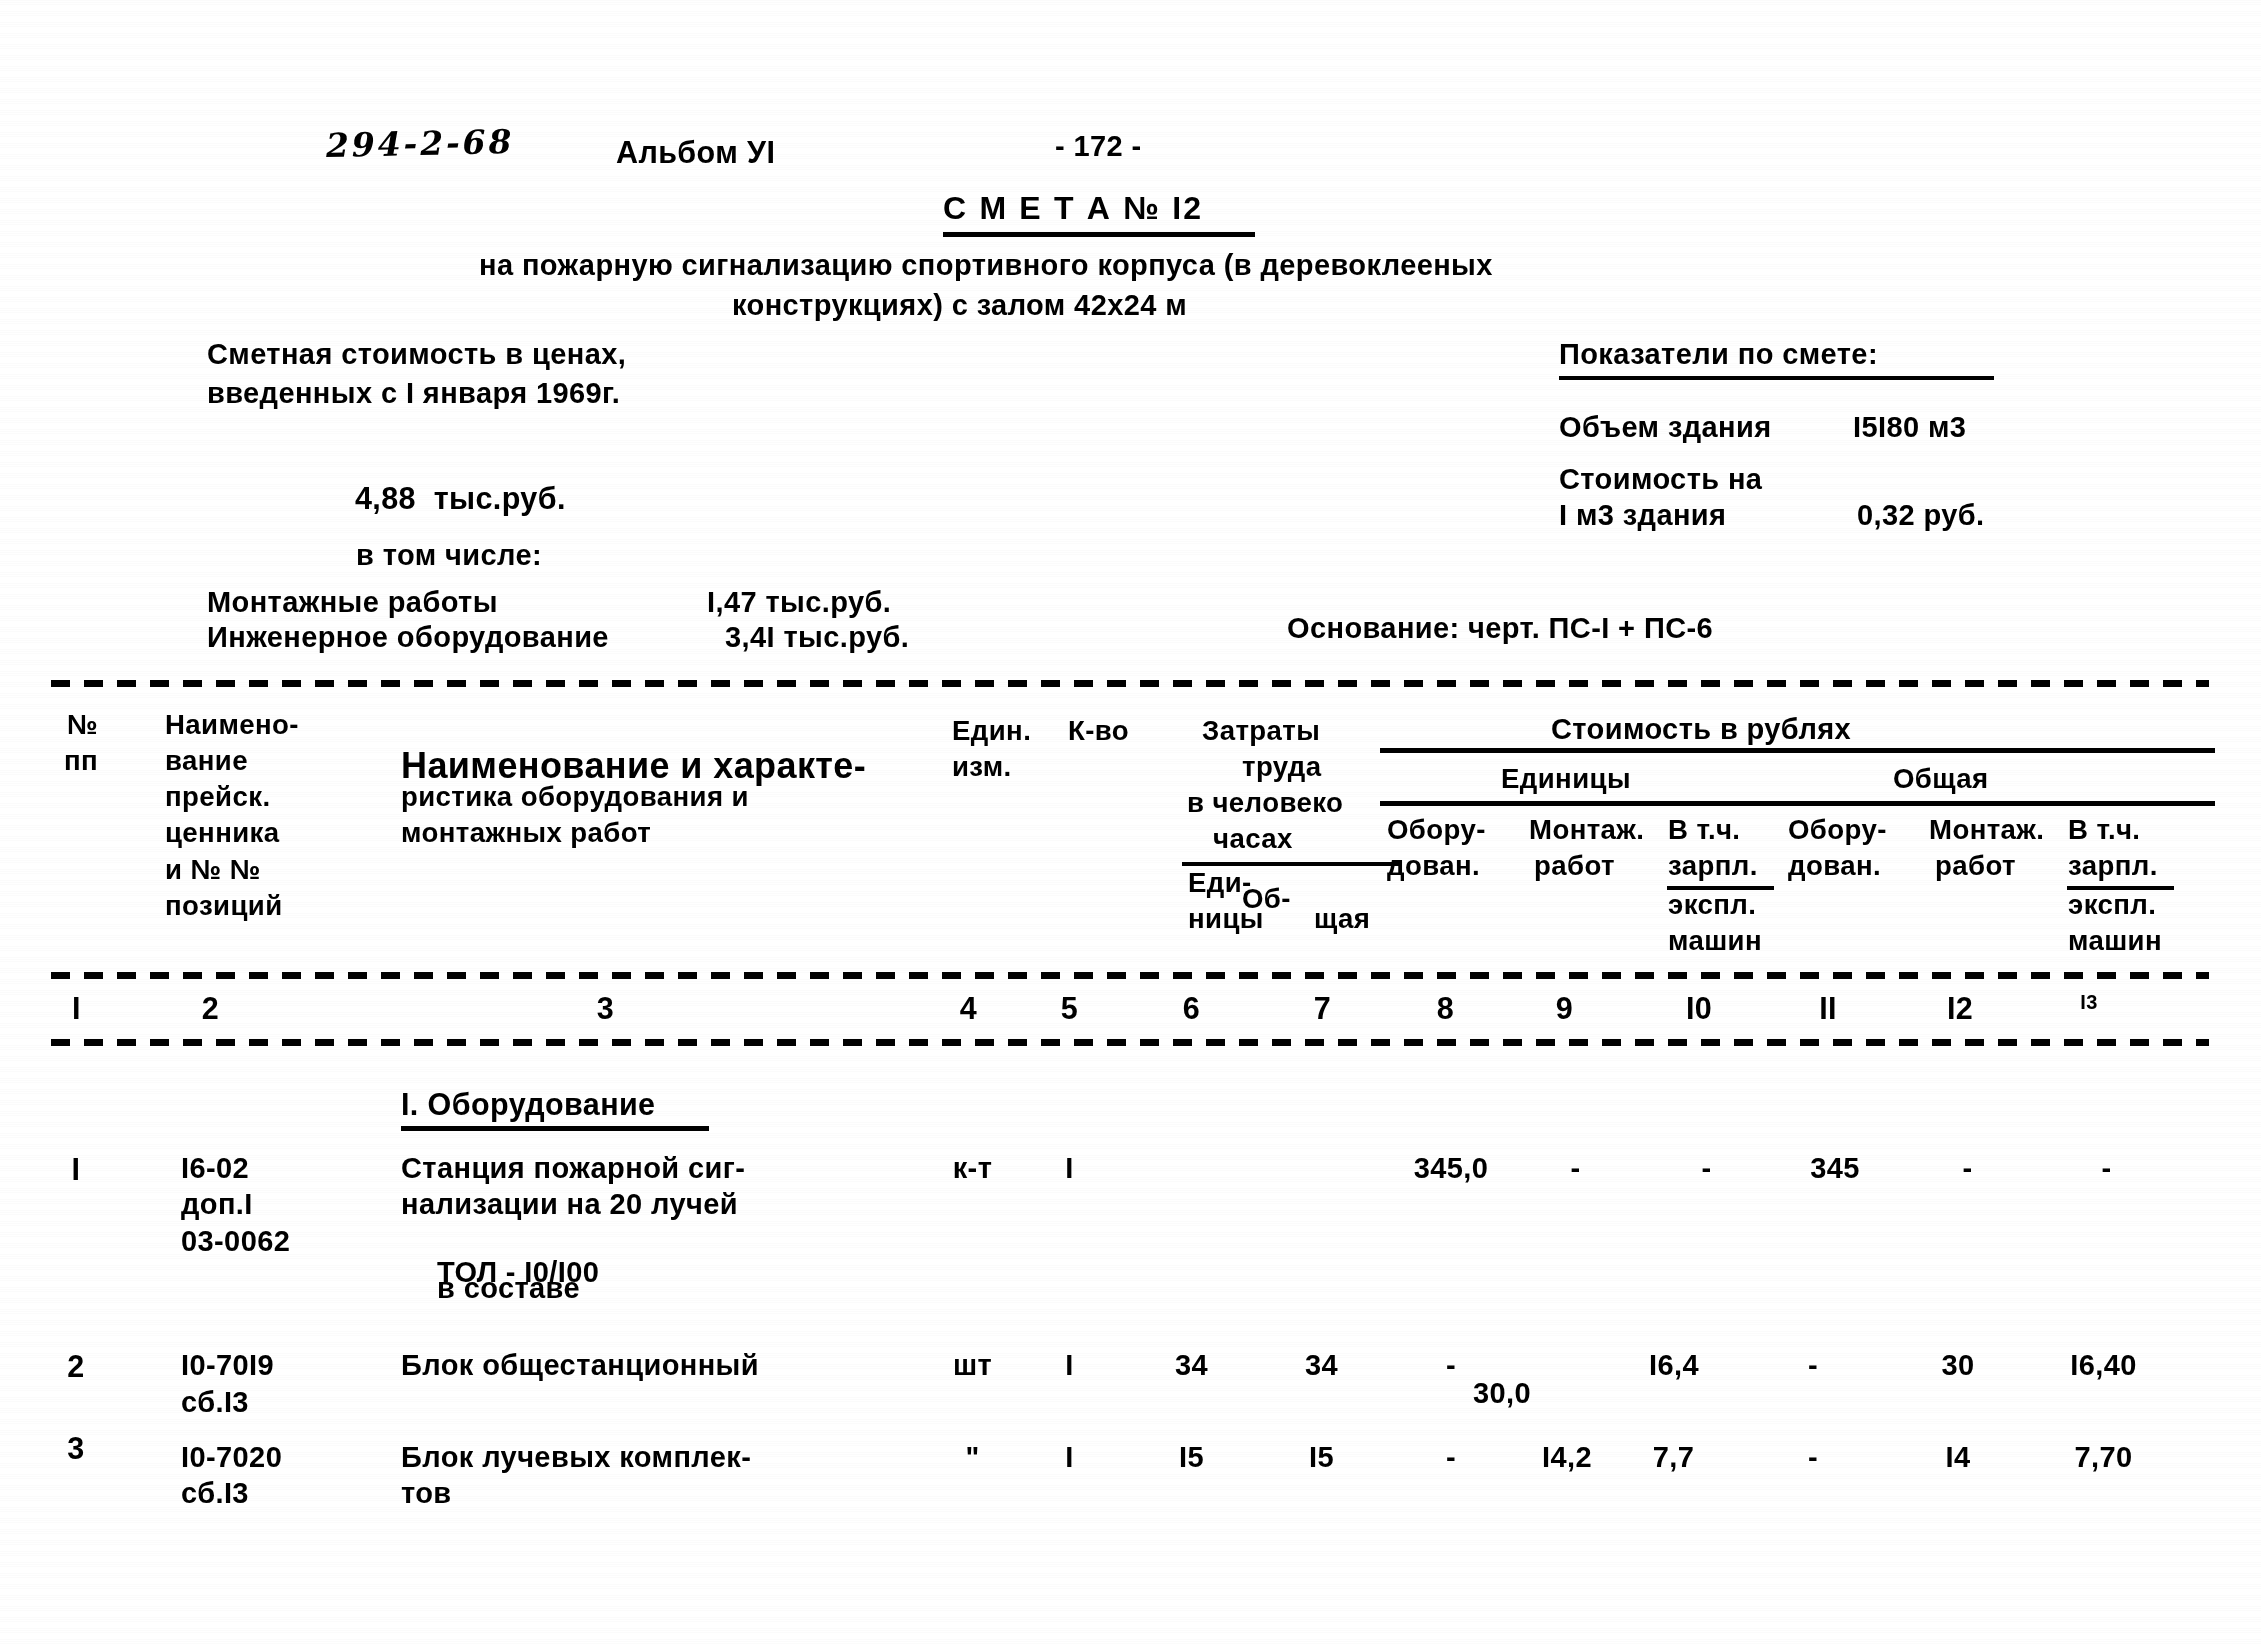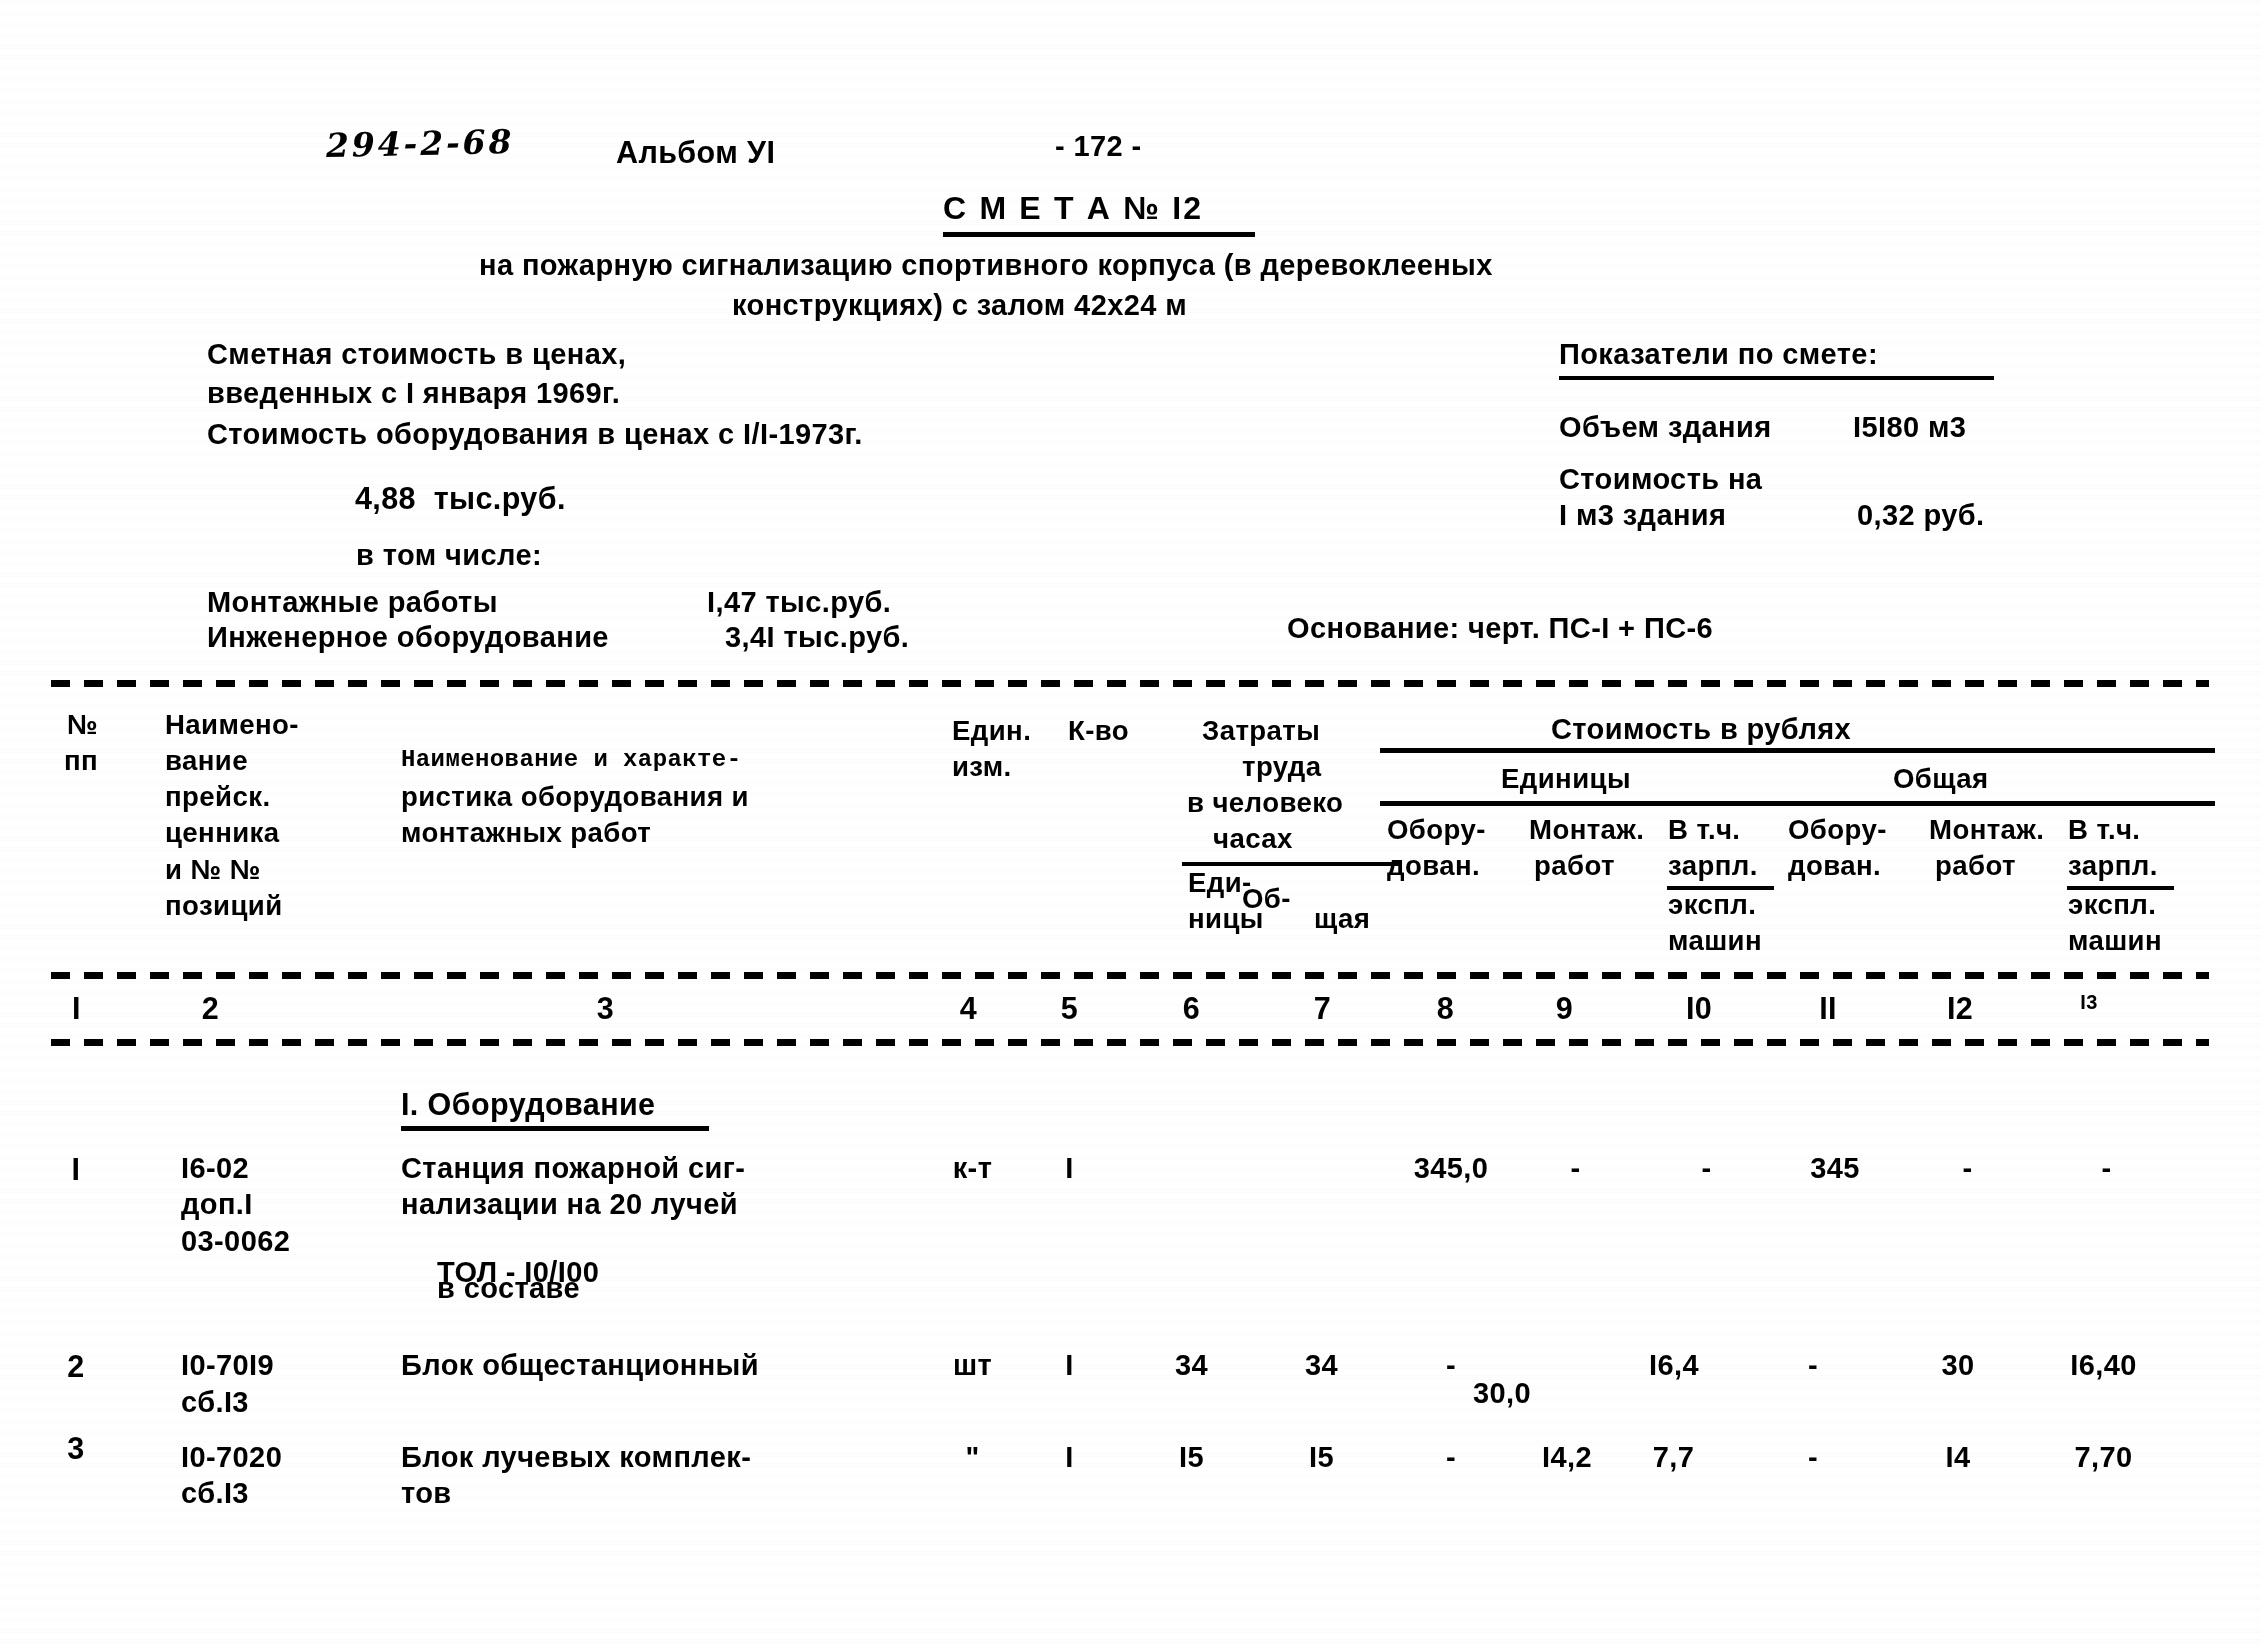--- a/index.html
+++ b/index.html
@@ -83,21 +83,20 @@
 
   <div class="t sans" style="left:943px; top:192px; font-size:32px; letter-spacing:2.2px;">С М Е Т А № I2</div>
   <div class="rule" style="left:943px; top:232px; width:312px;"></div>
 
   <div class="t sans" style="left:479px; top:250px; font-size:29px;">на пожарную сигнализацию спортивного корпуса (в деревоклееных</div>
   <div class="t sans" style="left:732px; top:290px; font-size:29px;">конструкциях) с залом 42х24 м</div>
 
   <div class="t sans" style="left:207px; top:339px; font-size:29px;">Сметная стоимость в ценах,</div>
   <div class="t sans" style="left:207px; top:378px; font-size:29px;">введенных с I января 1969г.</div>
 
-  <div class="t sans" style="left:207px; top:419px; font-size:29px;">Стоимость оборудования в ценах с I/I-1973г.</div>
 
   <div class="t sans" style="left:355px; top:482px; font-size:30.5px;">4,88  тыс.руб.</div>
 
   <div class="t sans" style="left:312px; top:540px; font-size:29px;margin-left:44px;">в том числе:</div>
 
   <div class="t sans" style="left:207px; top:587px; font-size:29px;">Монтажные работы</div>
   <div class="t sans" style="left:707px; top:587px; font-size:29px;">I,47 тыс.руб.</div>
 
   <div class="t sans" style="left:207px; top:622px; font-size:29px;">Инженерное оборудование</div>
   <div class="t sans" style="left:725px; top:622px; font-size:29px;">3,4I тыс.руб.</div>
@@ -119,21 +118,21 @@
   <div class="t sans" style="left:67px; top:711px; font-size:27.6px;">№</div>
   <div class="t sans" style="left:64px; top:747px; font-size:27.6px;">пп</div>
 
   <div class="t sans" style="left:165px; top:711px; font-size:27.6px;">Наимено-</div>
   <div class="t sans" style="left:165px; top:747px; font-size:27.6px;">вание</div>
   <div class="t sans" style="left:165px; top:783px; font-size:27.6px;">прейск.</div>
   <div class="t sans" style="left:165px; top:819px; font-size:27.6px;">ценника</div>
   <div class="t sans" style="left:165px; top:856px; font-size:27.6px;">и № №</div>
   <div class="t sans" style="left:165px; top:892px; font-size:27.6px;">позиций</div>
 
-  <div class="t sans" style="left:401px; top:747px; font-size:24px;font-family:Liberation Mono, monospace;">Наименование и характе-</div>
+  <div class="t sans" style="left:401px; top:747px; font-size:36px;">Наименование и характе-</div>
   <div class="t sans" style="left:401px; top:783px; font-size:27.6px;">ристика оборудования и</div>
   <div class="t sans" style="left:401px; top:819px; font-size:27.6px;">монтажных работ</div>
 
   <div class="t sans" style="left:952px; top:717px; font-size:27.6px;">Един.</div>
   <div class="t sans" style="left:952px; top:753px; font-size:27.6px;">изм.</div>
 
   <div class="t sans" style="left:1068px; top:717px; font-size:27.6px;">К-во</div>
 
   <div class="t sans" style="left:1202px; top:717px; font-size:27.6px;">Затраты</div>
   <div class="t sans" style="left:1242px; top:753px; font-size:27.6px;">труда</div>

